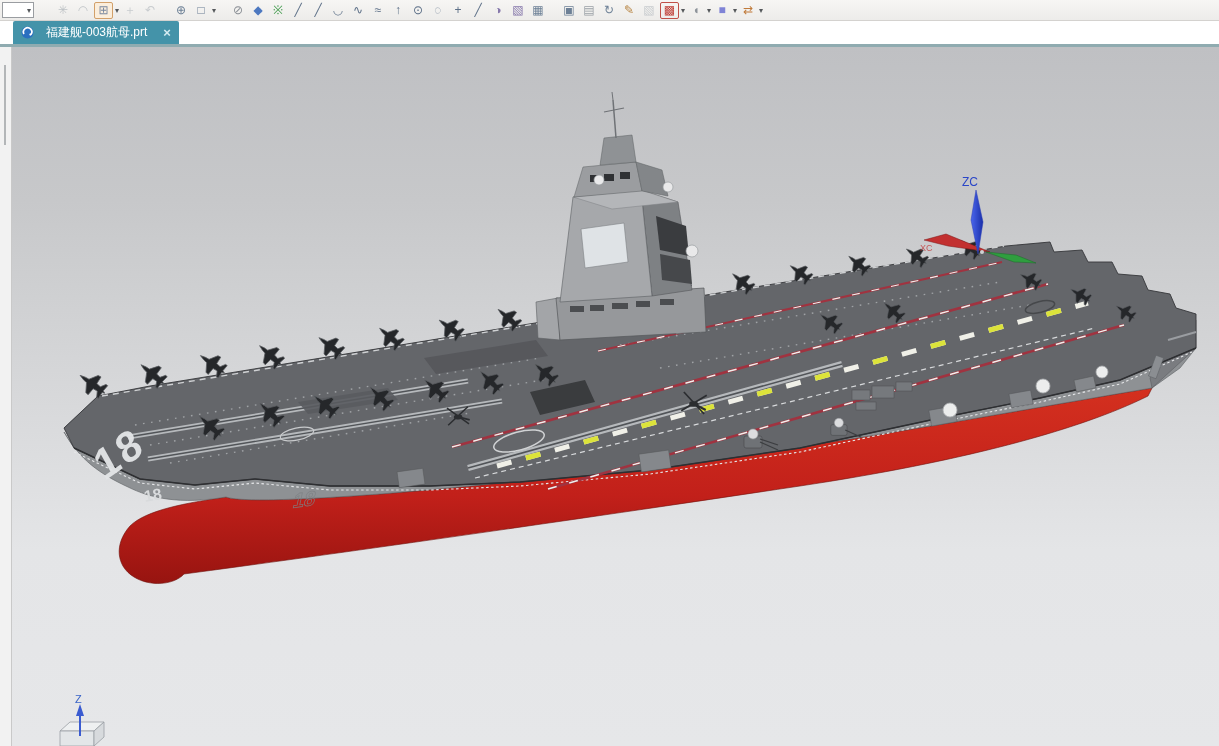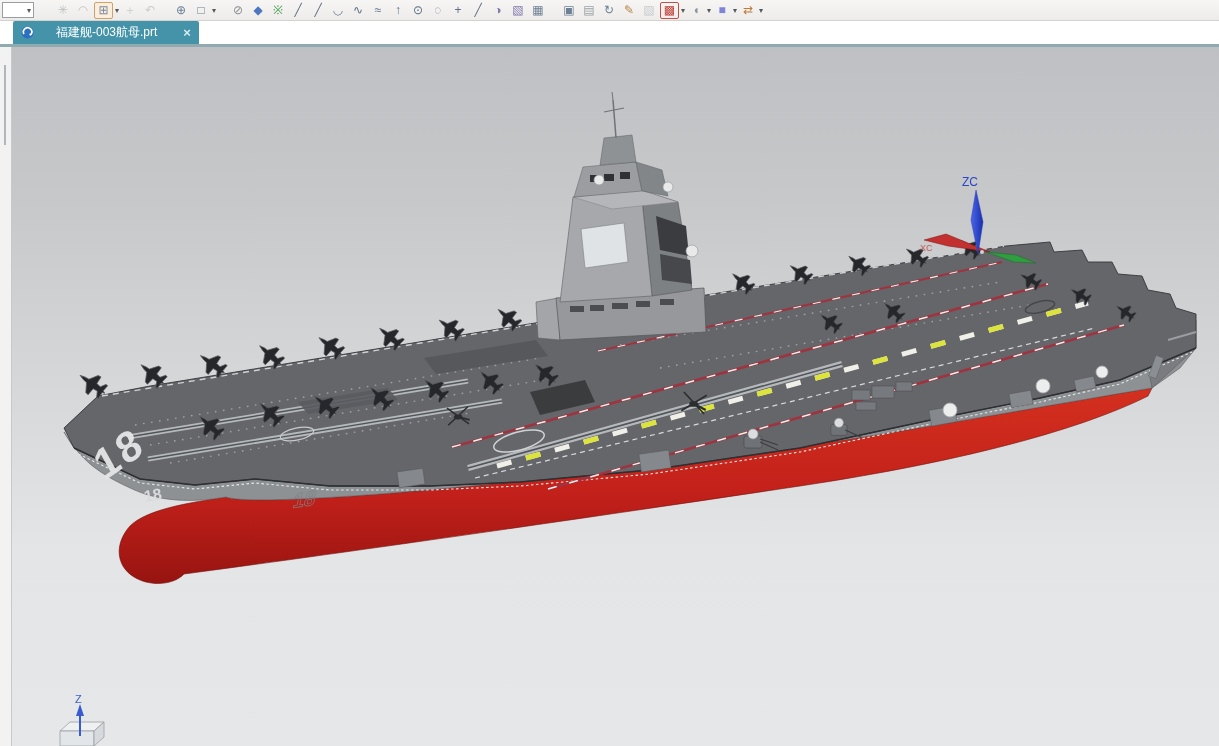--- a/index.html
+++ b/index.html
@@ -18,21 +18,21 @@
   .tb.gap{margin-left:12px;}
   .caret{display:inline-block;font-size:8px;color:#55585b;margin:0 1px;vertical-align:middle;}
   .combo{width:30px;height:14px;border:1px solid #9a9da1;background:#fff;
          display:inline-flex;align-items:center;justify-content:flex-end;margin-right:8px;}
   .combo .caret{margin-right:2px;}
 
   
   .tabbar{height:23px;background:#ffffff;border-bottom:3px solid #8fabb0;
           display:flex;align-items:flex-end;}
   .tab{margin-left:13px;height:23px;background:#4493a9;color:#fff;display:flex;
-       align-items:center;padding:0 8px;font-size:12px;gap:22px;
+       align-items:center;padding:0 8px;font-size:12px;gap:12px;
        border-radius:2px 2px 0 0;cursor:default;}
   .tab .close{color:#d6ecf2;font-size:13px;font-weight:bold;margin-left:4px;cursor:pointer;line-height:1;}
 
   
   .viewport{position:relative;width:1219px;height:699px;
             background:linear-gradient(180deg,#bfc0c3 0%,#c7c8ca 22%,#d6d7d9 48%,#e4e5e7 72%,#e6e7e9 100%);}
   .left-rail{position:absolute;left:0;top:0;width:11px;height:100%;
              background:#f2f2f2;border-right:1px solid #c9c9c9;}
   .left-rail .handle{position:absolute;left:4px;top:18px;width:2px;height:80px;background:#b3b6b8;}
   .scene{position:absolute;left:11px;top:0;width:1208px;height:699px;display:block;}

